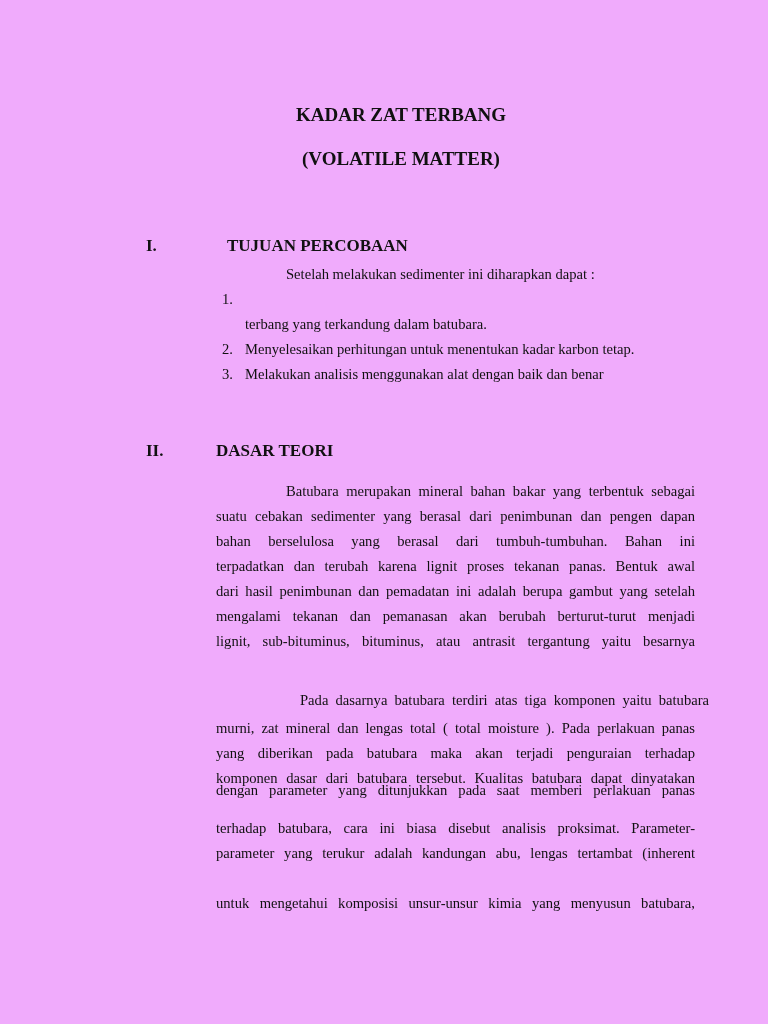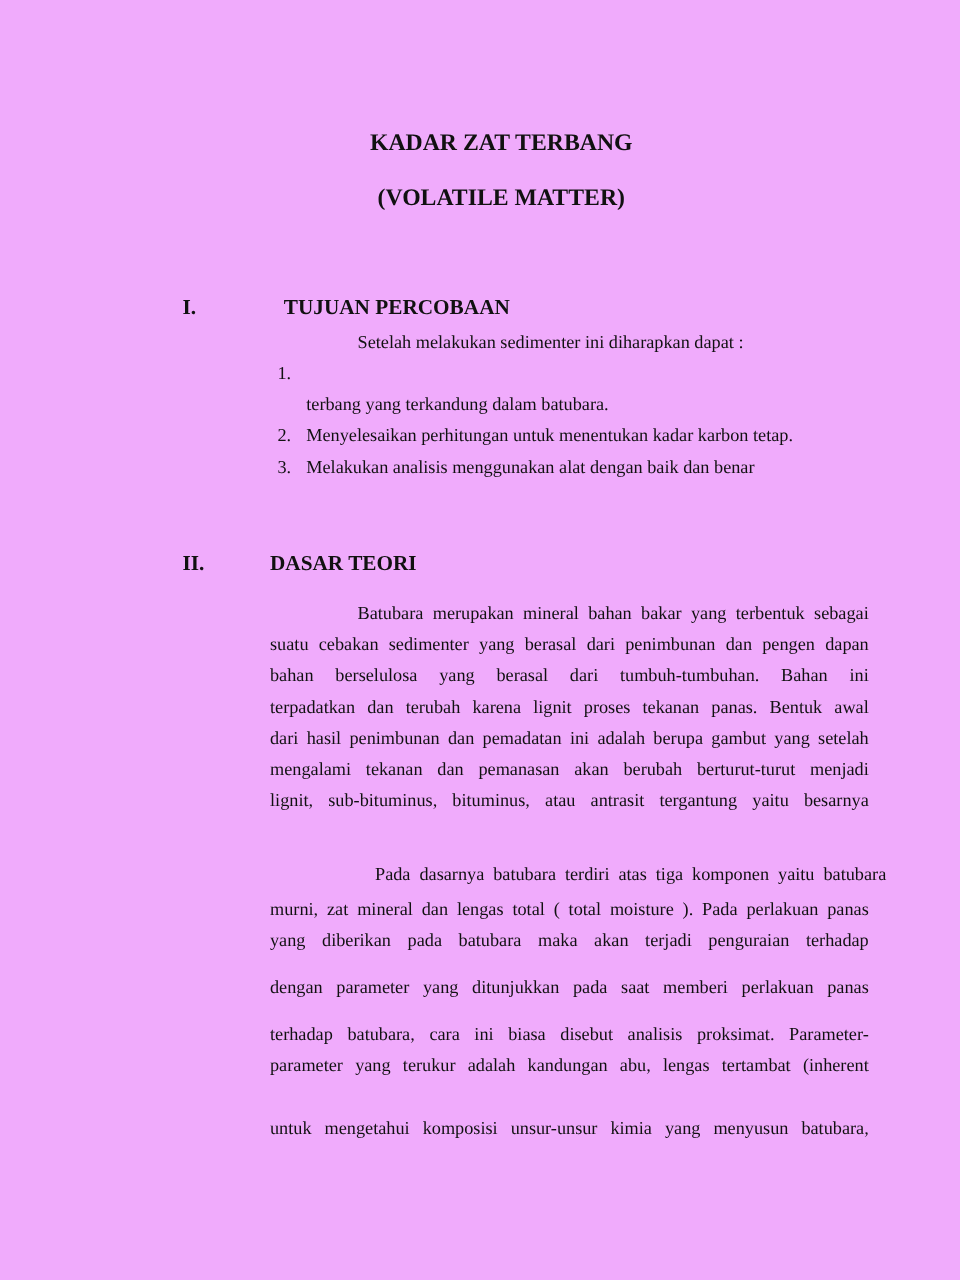--- a/index.html
+++ b/index.html
@@ -43,18 +43,19 @@
   <div class="line just" style="left:216px; width:479px; top:508px;">suatu cebakan sedimenter yang berasal dari penimbunan dan pengen dapan</div>
   <div class="line just" style="left:216px; width:479px; top:533px;">bahan berselulosa yang berasal dari tumbuh-tumbuhan. Bahan ini</div>
   <div class="line just" style="left:216px; width:479px; top:558px;">terpadatkan dan terubah karena lignit proses tekanan panas. Bentuk awal</div>
   <div class="line just" style="left:216px; width:479px; top:608px;">mengalami tekanan dan pemanasan akan berubah berturut-turut menjadi</div>
   <div class="line just" style="left:216px; width:479px; top:583px;">dari hasil penimbunan dan pemadatan ini adalah berupa gambut yang setelah</div>
   <div class="line just" style="left:216px; width:479px; top:633px;">lignit, sub-bituminus, bituminus, atau antrasit tergantung yaitu besarnya</div>
 
   <div class="line just" style="left:286px; width:409px; top:692px;margin-left:14px;">Pada dasarnya batubara terdiri atas tiga komponen yaitu batubara</div>
   <div class="line just" style="left:216px; width:479px; top:720px;">murni, zat mineral dan lengas total ( total moisture ). Pada perlakuan panas</div>
   <div class="line just" style="left:216px; width:479px; top:745px;">yang diberikan pada batubara maka akan terjadi penguraian terhadap</div>
+  <div class="line just" style="left:216px; width:479px; top:770px;">komponen dasar dari batubara tersebut. Kualitas batubara dapat dinyatakan</div>
   <div class="line just" style="left:216px; width:479px; top:782px;">dengan parameter yang ditunjukkan pada saat memberi perlakuan panas</div>
   <div class="line just" style="left:216px; width:479px; top:820px;">terhadap batubara, cara ini biasa disebut analisis proksimat. Parameter-</div>
   <div class="line just" style="left:216px; width:479px; top:845px;">parameter yang terukur adalah kandungan abu, lengas tertambat (inherent</div>
   <div class="line just" style="left:216px; width:479px; top:895px;">untuk mengetahui komposisi unsur-unsur kimia yang menyusun batubara,</div>
 
 </div>
 
 </body></html>

